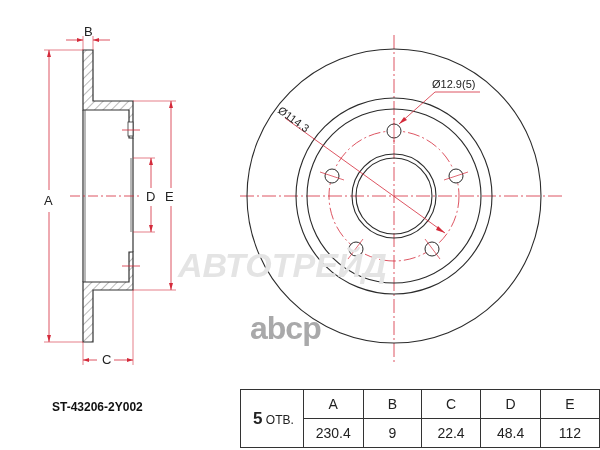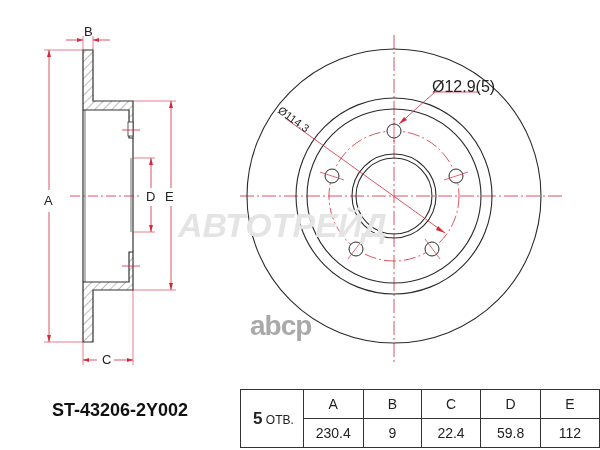--- a/index.html
+++ b/index.html
@@ -1,21 +1,21 @@
 <!DOCTYPE html>
 <html><head>
 <meta charset="utf-8">
 <style>
   html, body { margin: 0; padding: 0; background: #ffffff; }
   body { width: 600px; height: 450px; position: relative; overflow: hidden; font-family: "Liberation Sans", sans-serif; }
   #drawing { position: absolute; left: 0; top: 0; width: 600px; height: 450px; }
   .lbl { position: absolute; font-size: 13px; color: #222; font-family: "Liberation Sans", sans-serif; }
-  .watermark { position: absolute; color: #e4e4e4; font-weight: bold; font-style: italic; font-family: "Liberation Sans", sans-serif; }
-  .wm-abcp { position: absolute; left: 250px; top: 310px; font-size: 28px; color: #a9a9aa; font-weight: bold; font-family: "Liberation Sans", sans-serif; letter-spacing: -1px; }
-  .part-no { position: absolute; left: 52px; top: 400px; font-size: 18px; font-weight: bold; color: #111; }
+  .watermark { position: absolute; color: #e4e4e4; font-weight: bold; font-style: italic; font-family: "Liberation Sans", sans-serif; margin-top: 40px; }
+  .wm-abcp { position: absolute; left: 250px; top: 310px; font-size: 32px; color: #a9a9aa; font-weight: bold; font-family: "Liberation Sans", sans-serif; letter-spacing: -1px; }
+  .part-no { position: absolute; left: 52px; top: 400px; font-size: 12px; font-weight: bold; color: #111; }
   table.spec { position: absolute; left: 240px; top: 389px; border-collapse: collapse; font-size: 14px; color: #222; }
   table.spec td { border: 1px solid #333; text-align: center; height: 28px; padding: 0; }
   table.spec td.holes { width: 52px; font-size: 12px; text-align: left; padding-left: 12px; }
   table.spec td.holes b { font-size: 17px; }
   table.spec td.col { width: 62px; }
 </style>
 </head>
 <body>
 
 <svg id="drawing" viewBox="0 0 600 450" xmlns="http://www.w3.org/2000/svg">
@@ -114,21 +114,21 @@
   </g>
 </svg>
 
 <span class="lbl" style="left:84px;top:24px;">B</span>
 <span class="lbl" style="left:44px;top:193px;">A</span>
 <span class="lbl" style="left:146px;top:189px;">D</span>
 <span class="lbl" style="left:165px;top:189px;">E</span>
 <span class="lbl" style="left:102px;top:352px;">C</span>
 
 <span class="lbl" style="left:283px;top:104px;font-size:11px;transform:rotate(36deg);transform-origin:left top;">Ø114.3</span>
-<span class="lbl" style="left:432px;top:78px;font-size:16px;">Ø12.9(5)</span>
+<span class="lbl" style="left:432px;top:78px;font-size:11px;">Ø12.9(5)</span>
 
 <span class="watermark" style="left:178px;top:206px;font-size:34px;">АВТОТРЕЙД</span>
 <span class="wm-abcp">abcp</span>
 
 <div class="part-no">ST-43206-2Y002</div>
 
 <table class="spec">
   <tbody>
       <tr>
     <td class="holes" rowspan="2">
@@ -138,17 +138,17 @@
     <td class="col">A</td>
     <td class="col">B</td>
     <td class="col">C</td>
     <td class="col">D</td>
     <td class="col">E</td>
   </tr>
   <tr>
     <td class="col">230.4</td>
     <td class="col">9</td>
     <td class="col">22.4</td>
-    <td class="col">59.8</td>
+    <td class="col">48.4</td>
     <td class="col">112</td>
   </tr>
 </tbody>
   </table>
 
 </body></html>

